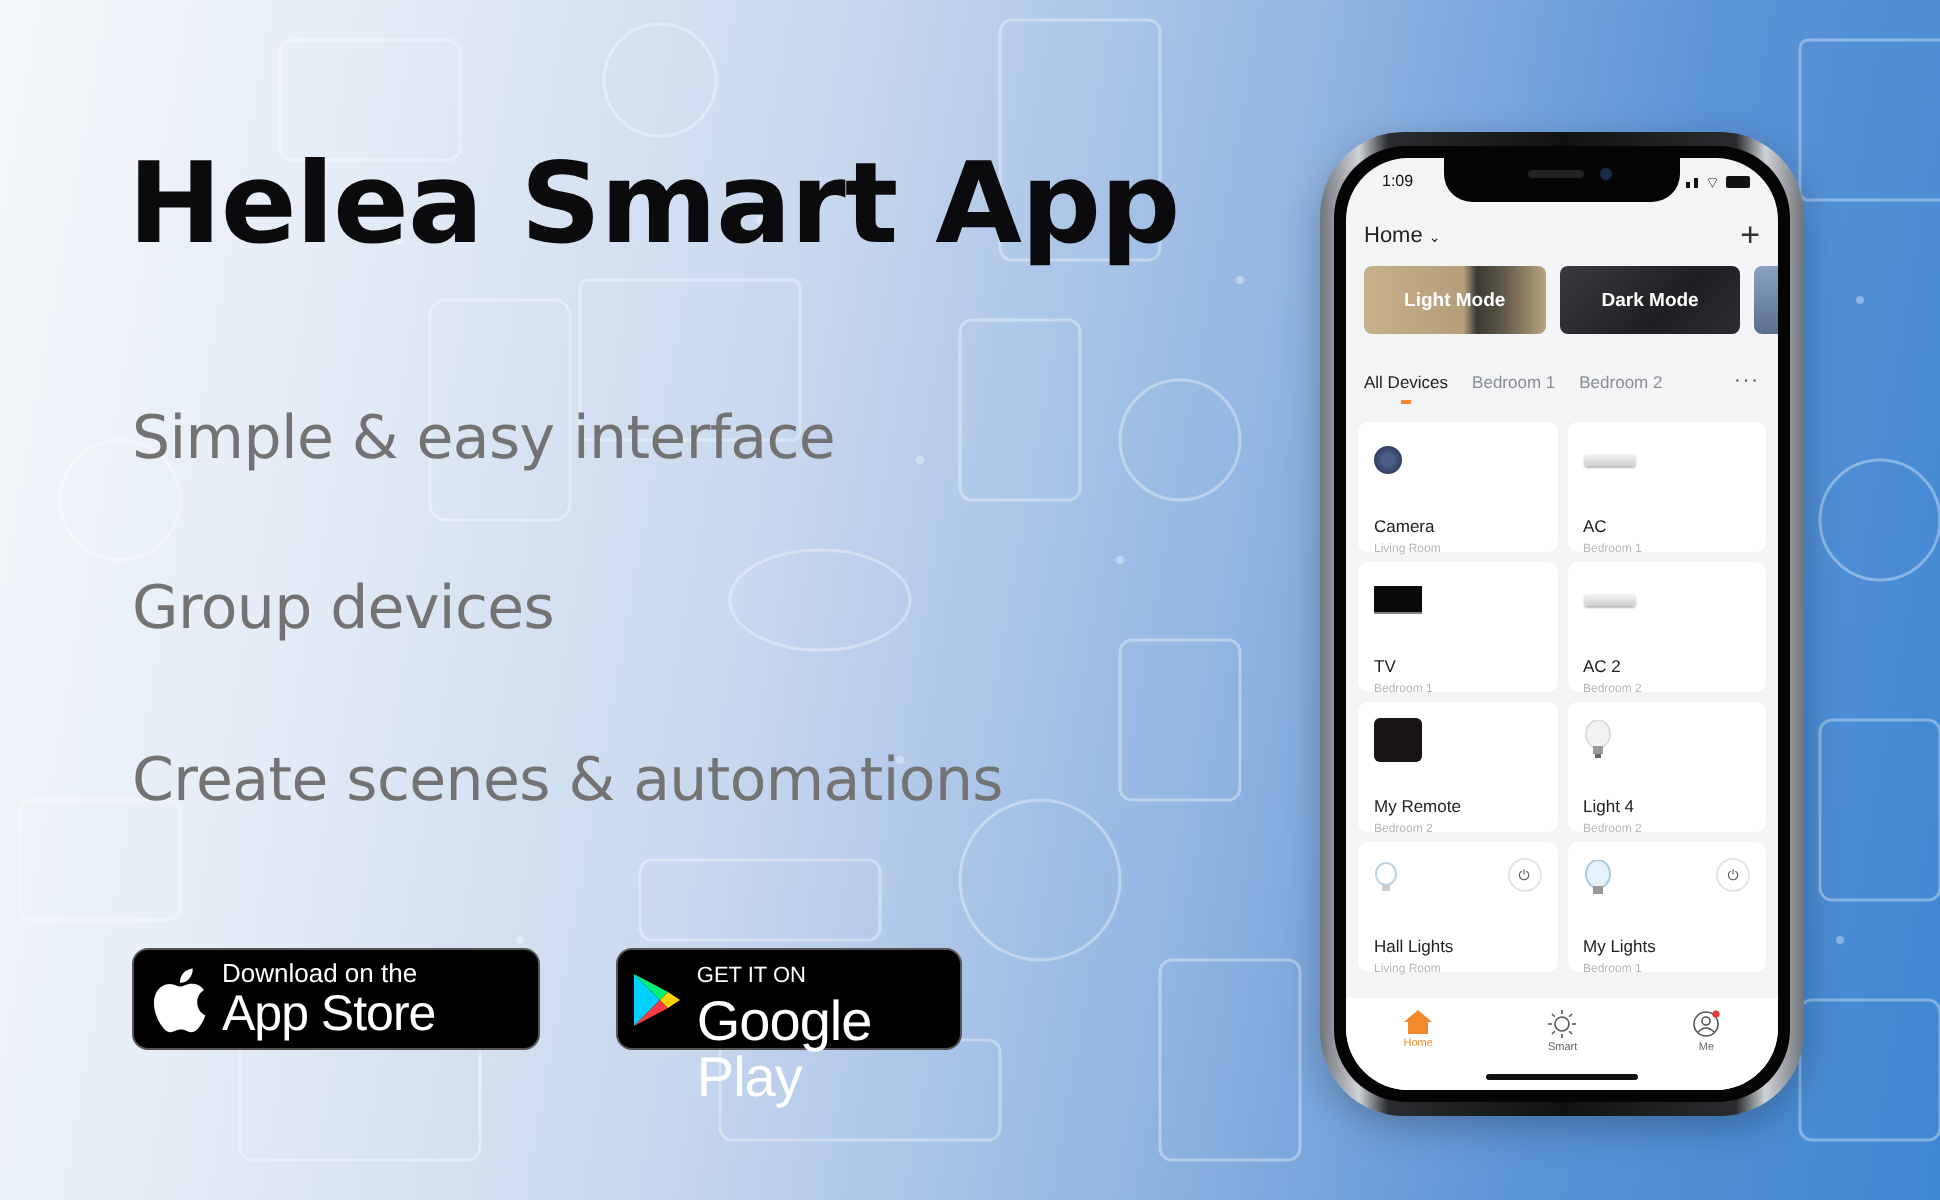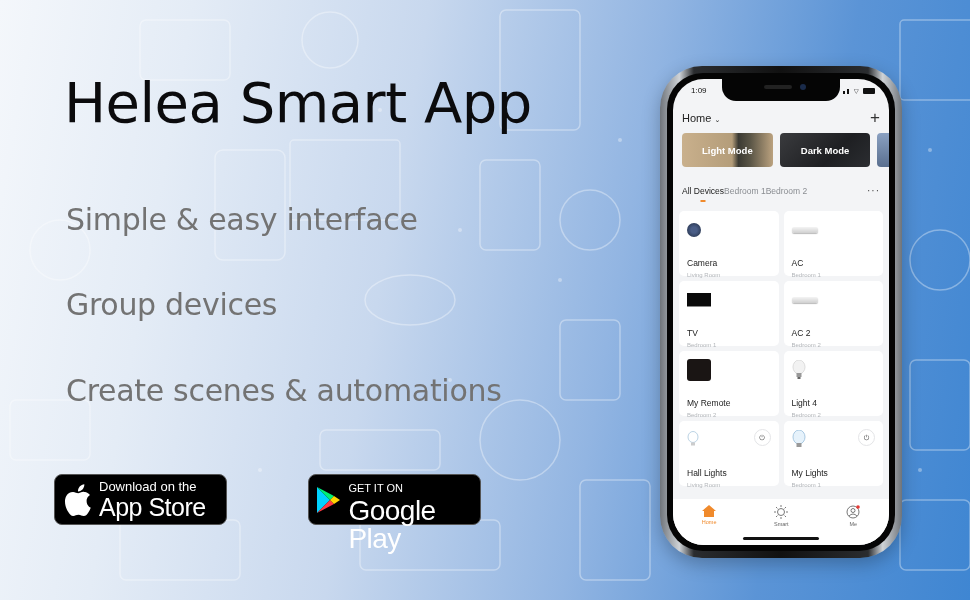--- a/index.html
+++ b/index.html
@@ -5,34 +5,34 @@
   * { box-sizing: border-box; margin: 0; padding: 0; }
   html, body { width: 970px; height: 600px; overflow: hidden; }
   body {
     font-family: "Liberation Sans", "DejaVu Sans", sans-serif;
     background: linear-gradient(100deg, #f4f7fb 0%, #e4ecf6 18%, #c8d8ee 40%, #92b5e2 62%, #5b94d6 80%, #3f86d2 100%);
     position: relative;
   }
   .doodle { position: absolute; inset: 0; pointer-events: none; }
   .headline {
     position: absolute; left: 64px; top: 70px;
-    font-size: 56px; font-weight: 400; color: #0b0b0d; letter-spacing: -0.5px;
+    font-size: 56px; font-weight: 700; color: #0b0b0d; letter-spacing: -0.5px;
     font-family: "DejaVu Sans", sans-serif;
   }
   .feature {
     position: absolute; left: 66px;
     font-size: 30px; color: #737373; font-family: "DejaVu Sans", sans-serif;
     letter-spacing: -0.3px;
   }
   .f1 { top: 202px; } .f2 { top: 287px; } .f3 { top: 373px; }
   .store-btn {
     position: absolute; top: 474px; height: 51px; background: #000; border-radius: 8px;
     color: #fff; display: flex; align-items: center; border: 1px solid #555;
   }
-  .appstore { left: 54px; width: 173px; align-items: center; }
+  .appstore { left: 66px; width: 204px; align-items: center; }
   .googleplay { left: 308px; width: 173px; }
   .store-btn .ico { width: 44px; display: flex; justify-content: center; align-items: center; }
   .store-btn .txt { display: flex; flex-direction: column; line-height: 1; }
   .appstore .small { font-size: 13px; margin-bottom: 2px; }
   .appstore .big { font-size: 25px; letter-spacing: -0.5px; }
   .googleplay .small { font-size: 11px; margin-bottom: 3px; margin-top: 36px; }
   .googleplay .big { font-size: 28px; letter-spacing: -0.5px; }
 
   
   .phone {
@@ -50,21 +50,21 @@
   .status .right { display: flex; gap: 3px; align-items: center; }
   .bar { display: inline-block; background: #111; }
   .topbar { position: absolute; top: 30px; left: 9px; right: 9px; display: flex; justify-content: space-between; align-items: center; }
   .home-title { font-size: 11px; color: #222; }
   .plus { font-size: 17px; color: #333; line-height: 1; }
   .scenes { position: absolute; top: 54px; left: 9px; right: 0; display: flex; gap: 7px; }
   .scene { width: 94px; height: 34px; border-radius: 4px; display: flex; align-items: center; justify-content: center; font-size: 9.5px; color: #fff; font-weight: 700; }
   .scene.light { background: linear-gradient(90deg,#c9b08c,#b49d7a 55%,#3b3a33 62%,#5a5546 75%,#bba27f); }
   .scene.dark { background: linear-gradient(135deg,#3a3b3e,#1e1f22 60%,#2b2d31); }
   .scene.third { width: 12px; background: linear-gradient(#8aa1c2,#5a6f8f); border-radius: 4px 0 0 4px; }
-  .tabs { position: absolute; top: 106px; left: 9px; right: 9px; display: flex; align-items: center; font-size: 8.5px; color: #8a8d92; }
+  .tabs { position: absolute; top: 106px; left: 9px; right: 9px; display: flex; align-items: center; font-size: 8.5px; color: #8a8d92; gap: 12px; }
   .tab.active { color: #222; position: relative; }
   .tab.active::after { content: ""; position: absolute; left: 50%; bottom: -6px; width: 5px; height: 1.5px; background: #f08a2c; transform: translateX(-50%); }
   .tabs .more { margin-left: auto; color: #444; font-size: 10px; letter-spacing: 1px; }
   .grid { position: absolute; top: 132px; left: 6px; right: 6px; display: grid; grid-template-columns: 1fr 1fr; gap: 5px; }
   .card { background: #fff; border-radius: 5px; height: 65px; position: relative; padding: 8px 8px; }
   .card .ico { height: 22px; display: flex; align-items: center; }
   .card .name { font-size: 8.5px; color: #222; margin-top: 17px; }
   .card .room { font-size: 6px; color: #b3b6ba; margin-top: 4px; }
   .power { position: absolute; top: 8px; right: 8px; width: 17px; height: 17px; border-radius: 50%; border: 1px solid #e4e5e7; display: flex; align-items: center; justify-content: center; }
   .tabbar { position: absolute; bottom: 0; left: 0; right: 0; height: 46px; background: #fff; display: flex; justify-content: space-around; padding-top: 6px; }

